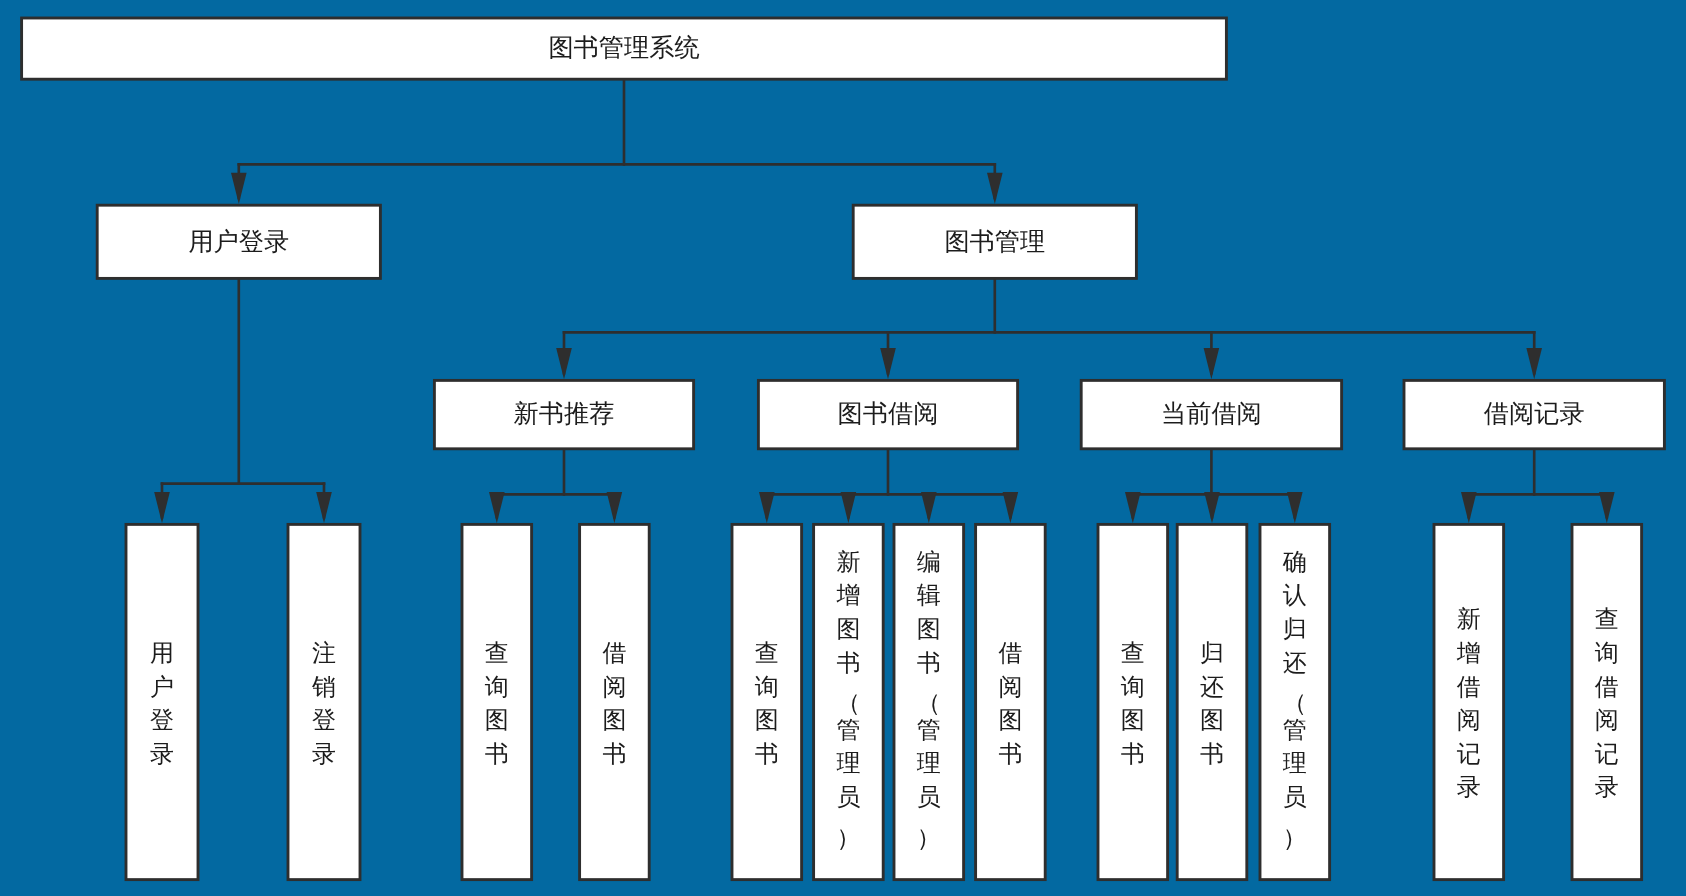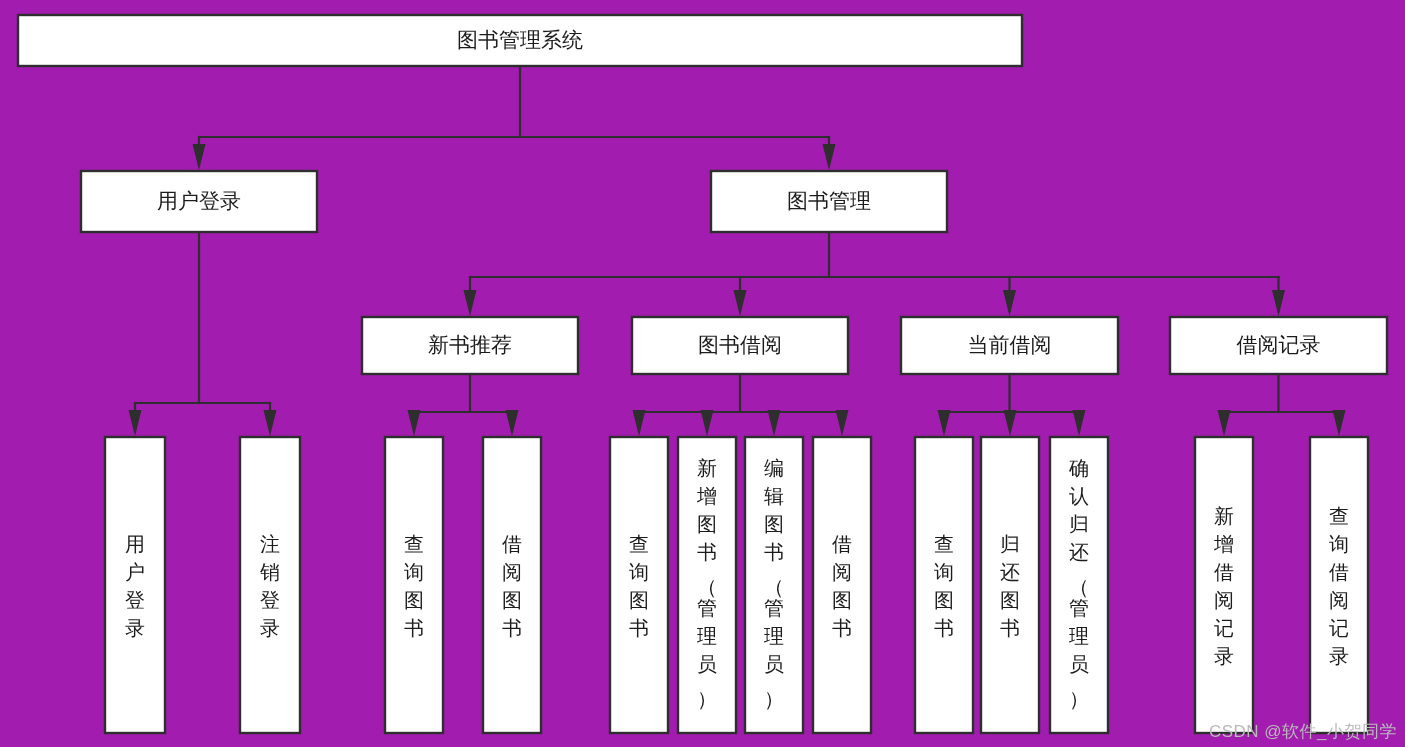--- a/index.html
+++ b/index.html
@@ -12,21 +12,21 @@
     width: 1405px;
     height: 747px;
     font-family: "Liberation Sans", "DejaVu Sans", sans-serif;
     overflow: hidden;
     position: relative;
   }
   #diagram-root {
     position: relative;
     width: 1405px;
     height: 747px;
-    background: #a21caf;
+    background: #0369a1;
   }
   svg#flow {
     position: absolute;
     left: 0;
     top: 0;
     width: 1405px;
     height: 747px;
     display: block;
   }
   .node-rect {
@@ -206,14 +206,13 @@
           <rect x="1195" y="437" width="58" height="296" class="node-rect"></rect>
           <text x="1224" y="0" class="node-label-v"><tspan x="1224" y="522.84">新</tspan><tspan x="1224" y="550.84">增</tspan><tspan x="1224" y="578.84">借</tspan><tspan x="1224" y="606.84">阅</tspan><tspan x="1224" y="634.84">记</tspan><tspan x="1224" y="662.84">录</tspan></text>
         </g>
         <g>
           <rect x="1310" y="437" width="58" height="296" class="node-rect"></rect>
           <text x="1339" y="0" class="node-label-v"><tspan x="1339" y="522.84">查</tspan><tspan x="1339" y="550.84">询</tspan><tspan x="1339" y="578.84">借</tspan><tspan x="1339" y="606.84">阅</tspan><tspan x="1339" y="634.84">记</tspan><tspan x="1339" y="662.84">录</tspan></text>
         </g>
       </g>
   </svg>
 
-  <div class="watermark">CSDN @软件_小贺同学</div>
 </div>
 
 </body></html>

